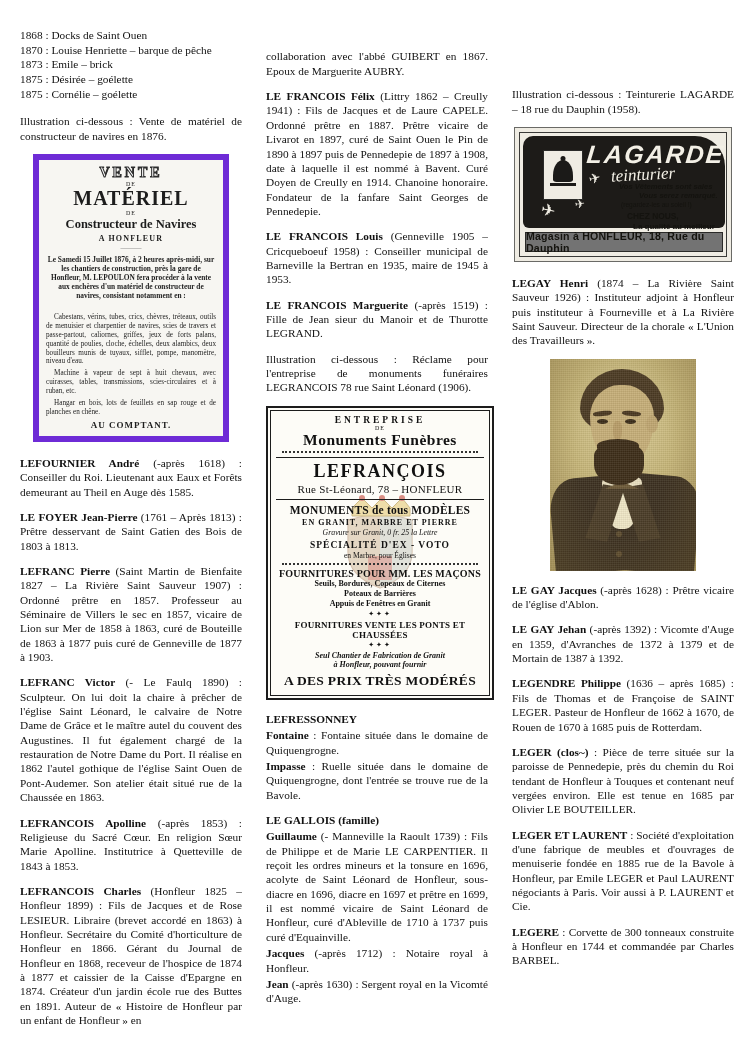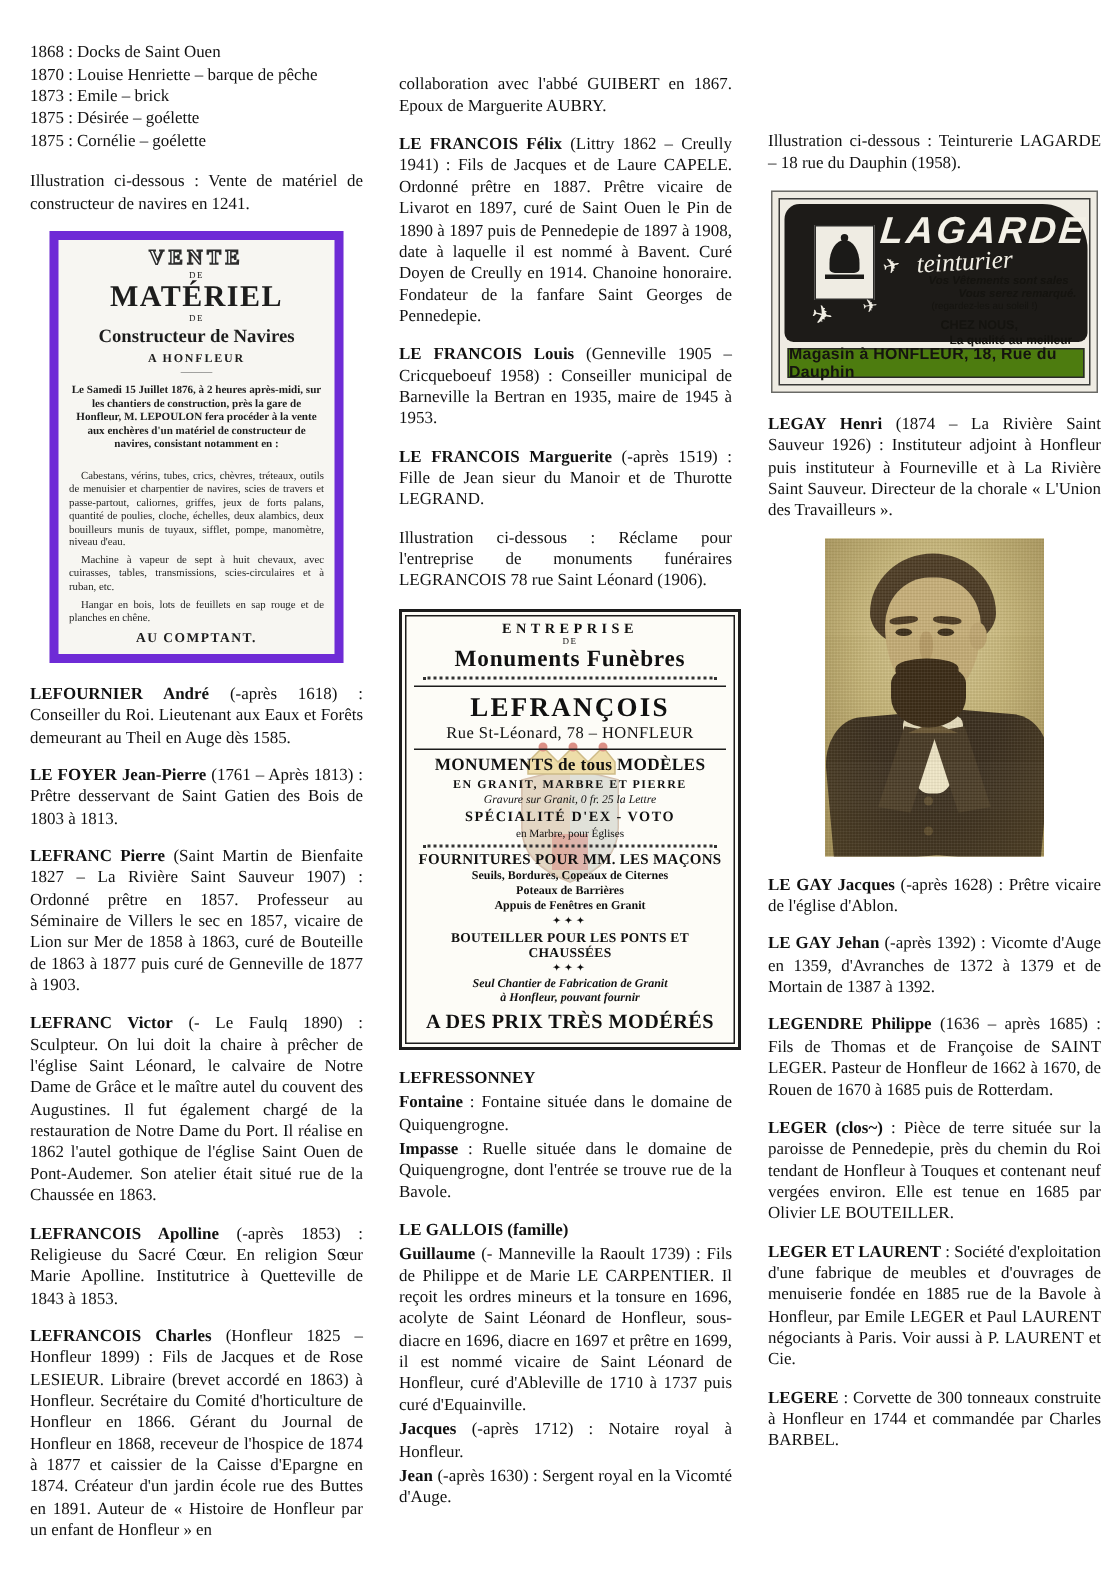--- a/index.html
+++ b/index.html
@@ -257,21 +257,21 @@
   .ad-lag .t1 { left: 104px; top: 54px; font-size: 7.6px; font-weight: bold; font-style: italic; }
   .ad-lag .t2 { left: 124px; top: 63px; font-size: 7.6px; font-weight: bold; font-style: italic; }
   .ad-lag .t3 { left: 106px; top: 73px; font-size: 6.6px; }
   .ad-lag .t4 { left: 112px; top: 83px; font-size: 8.4px; font-weight: bold; }
   .ad-lag .t5 { left: 118px; top: 94px; font-size: 8px; font-weight: bold; }
   .ad-lag .magbar {
     position: absolute;
     left: 10px; top: 104px;
     width: 198px; height: 20px;
     border: 1px solid #2a2a28;
-    background: #4d7c0f;
+    background: #737373;
     z-index: 5;
     display: flex;
     align-items: center;
     justify-content: center;
   }
   .ad-lag .magbar span {
     font-family: "Liberation Sans", sans-serif;
     font-size: 10.6px;
     font-weight: bold;
     color: #15140f;
@@ -434,21 +434,21 @@
     <div class="col">
 
       <div class="lines">
         <div>1868 : Docks de Saint Ouen</div>
         <div>1870 : Louise Henriette – barque de pêche</div>
         <div>1873 : Emile – brick</div>
         <div>1875 : Désirée – goélette</div>
         <div>1875 : Cornélie – goélette</div>
       </div>
 
-      <p class="entry">Illustration ci-dessous : Vente de matériel de constructeur de navires en 1241.</p>
+      <p class="entry">Illustration ci-dessous : Vente de matériel de constructeur de navires en 1876.</p>
 
       <div class="ad-vente">
         <div class="v-outline">VENTE</div>
         <div class="v-de">DE</div>
         <div class="v-mat">MATÉRIEL</div>
         <div class="v-de">DE</div>
         <div class="v-constr">Constructeur de Navires</div>
         <div class="v-hon">A HONFLEUR</div>
         <div class="rule">———</div>
         <div class="v-date">Le Samedi 15 Juillet 1876, à 2 heures après-midi, sur les chantiers de construction, près la gare de Honfleur, M. LEPOULON fera procéder à la vente aux enchères d'un matériel de constructeur de navires, consistant notamment en :</div>
@@ -502,21 +502,21 @@
           <div class="m-gran">EN GRANIT, MARBRE ET PIERRE</div>
           <div class="m-grav">Gravure sur Granit, 0 fr. 25 la Lettre</div>
           <div class="m-spec">SPÉCIALITÉ D'EX - VOTO</div>
           <div class="m-marb">en Marbre, pour Églises</div>
           <div class="dots"></div>
           <div class="m-four1">FOURNITURES POUR MM. LES MAÇONS</div>
           <div class="m-list">Seuils, Bordures, Copeaux de Citernes</div>
           <div class="m-list">Poteaux de Barrières</div>
           <div class="m-list">Appuis de Fenêtres en Granit</div>
           <div class="orn">✦✦✦</div>
-          <div class="m-four2">BOUTEILLER POUR LES PONTS ET CHAUSSÉES</div>
+          <div class="m-four2">FOURNITURES VENTE LES PONTS ET CHAUSSÉES</div>
           <div class="orn">✦✦✦</div>
           <div class="m-seul">Seul Chantier de Fabrication de Granit</div>
           <div class="m-seul">à Honfleur, pouvant fournir</div>
           <div class="m-prix">A DES PRIX TRÈS MODÉRÉS</div>
         </div>
       </div>
 
       <p class="entry tight"><span class="nm">LEFRESSONNEY</span></p>
       <p class="entry tight"><span class="sub">Fontaine</span><span> : Fontaine située dans le domaine de Quiquengrogne.</span></p>
       <p class="entry"><span class="sub">Impasse</span><span> : Ruelle située dans le domaine de Quiquengrogne, dont l'entrée se trouve rue de la Bavole.</span></p>

